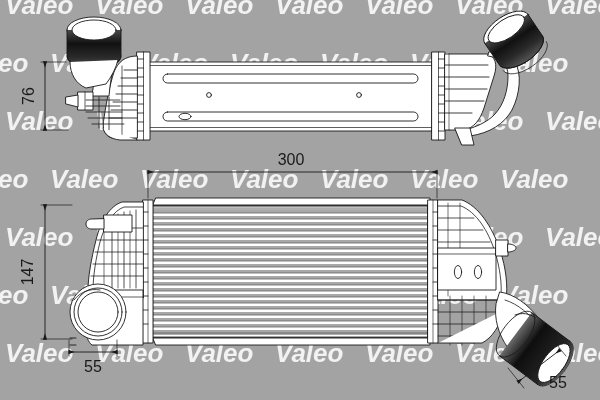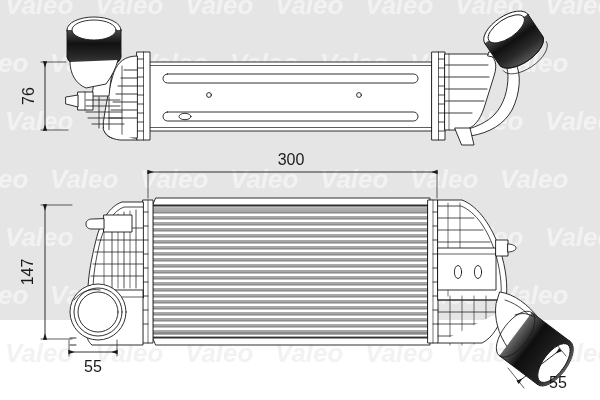--- a/index.html
+++ b/index.html
@@ -1,18 +1,18 @@
 <!DOCTYPE html>
 <html><head>
 <meta charset="utf-8">
 <style>
   html,body{margin:0;padding:0;background:#fff;}
   body{width:600px;height:400px;overflow:hidden;
        font-family:"Liberation Sans",sans-serif;}
-  #stage{position:relative;width:600px;height:320px;background:#e5e5e5;}
+  #stage{position:relative;width:600px;height:400px;background:#a3a3a3;}
   #wm,#art{position:absolute;left:0;top:0;width:600px;height:400px;}
   #wm{z-index:1;}
   #art{z-index:2;}
   .dim-text{font-family:"Liberation Sans",sans-serif;fill:#1a1a1a;}
 </style>
 </head>
 <body>
 
 <div id="stage">
 

